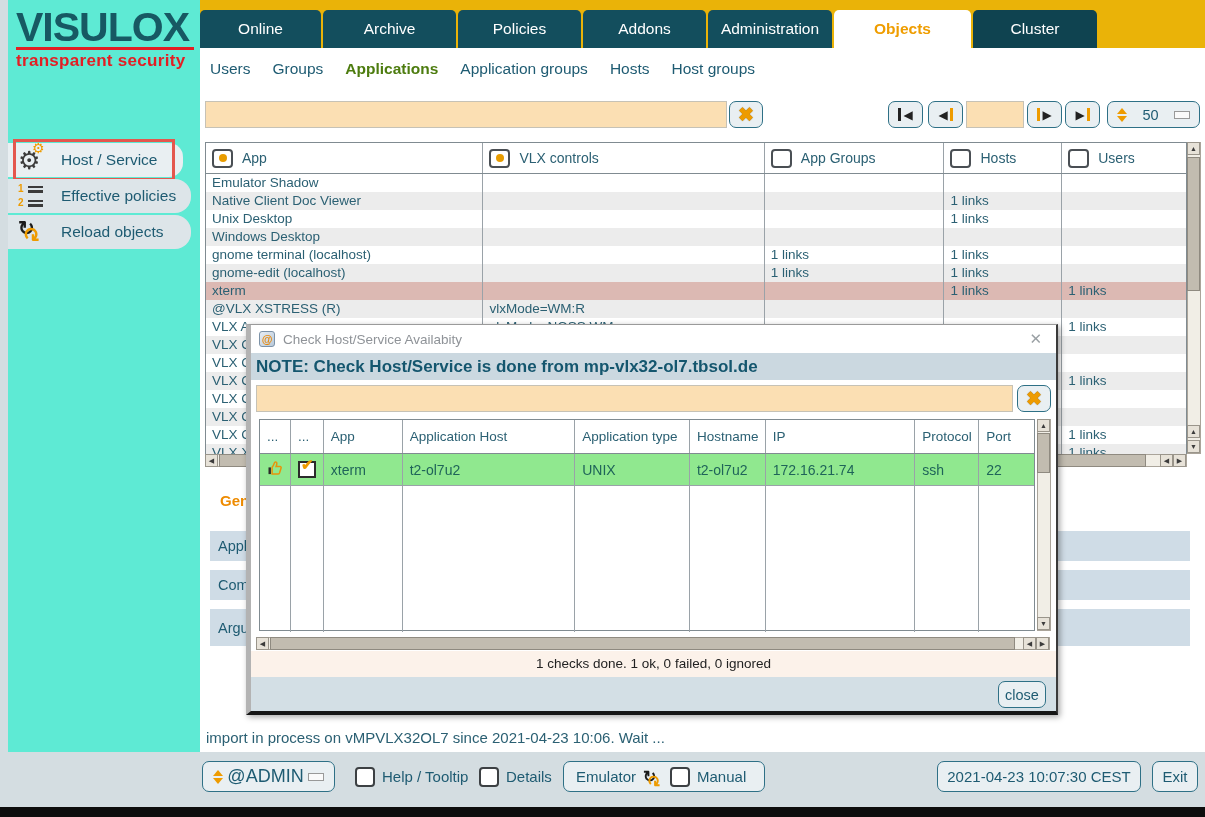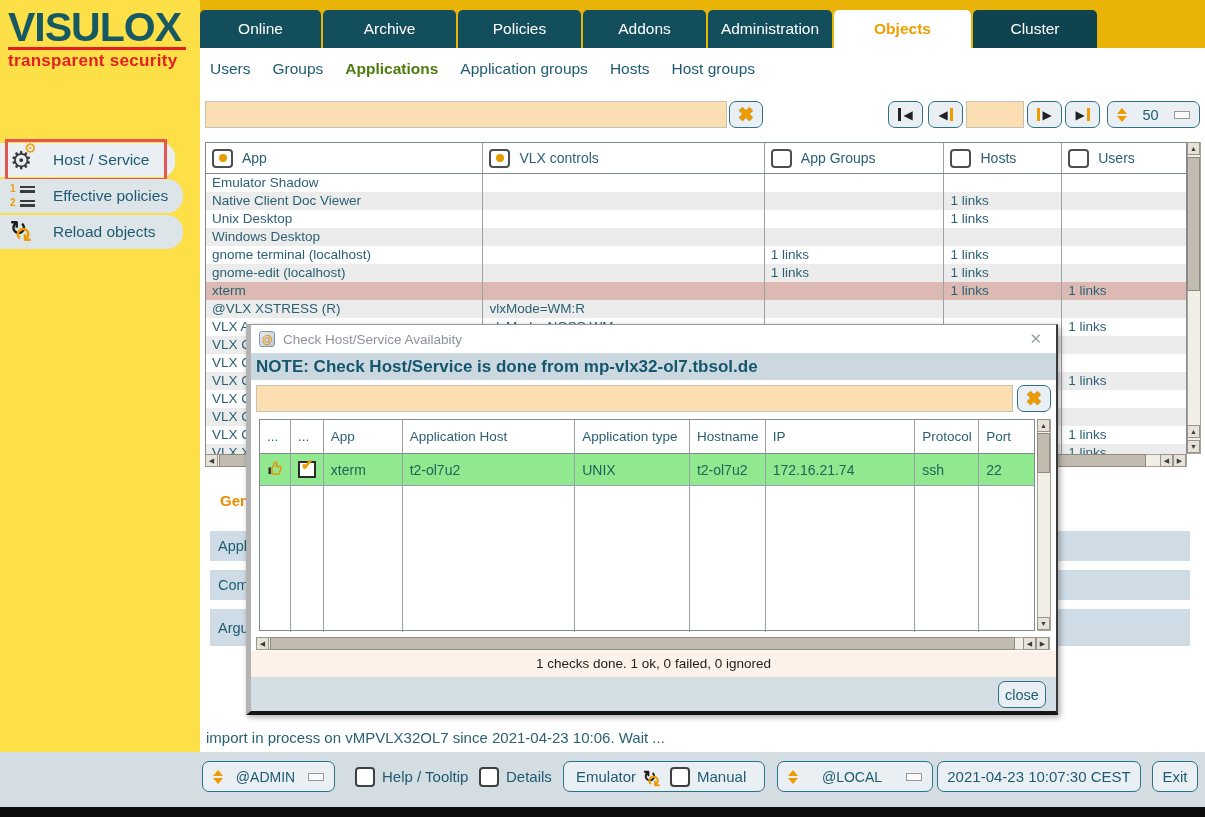--- a/index.html
+++ b/index.html
@@ -1,19 +1,19 @@
 <!DOCTYPE html>
 <html><head>
 <meta charset="utf-8">
 <style>
   html,body{margin:0;padding:0;background:#b9c2c6;font-family:"Liberation Sans",sans-serif;}
   #root{position:relative;width:1205px;height:817px;background:#d4dde1;overflow:hidden;}
 
   
-  #sidebar{position:absolute;left:0;top:0;width:200px;height:752px;background:#fde047;}
+  #sidebar{position:absolute;left:8px;top:0;width:200px;height:752px;background:#5eead4;}
   #logo{position:absolute;left:8px;top:4px;font-size:41px;font-weight:800;letter-spacing:-1px;color:#175963;}
   #logo-rule{position:absolute;left:8px;top:47px;width:178px;height:3px;background:#e31e24;}
   #tagline{position:absolute;left:8px;top:51px;font-size:17px;font-weight:bold;color:#e31e24;letter-spacing:.3px;}
   #side-items{position:absolute;left:0;top:143px;width:200px;}
   .side-item{position:relative;height:34px;margin-bottom:2px;width:183px;background:#dde5e9;
     border-radius:0 16px 16px 0;display:flex;align-items:center;gap:13px;padding-left:10px;box-sizing:border-box;cursor:pointer;}
   .side-item.selected{background:#e9eff2;width:175px;border-radius:0 14px 14px 0;}
   .side-item.selected::after{content:"";position:absolute;left:5px;top:-4px;width:156px;height:36px;border:3px solid #e4574e;pointer-events:none;}
   .side-label{color:#1e5b72;font-size:15.5px;}
   .side-icon{position:relative;width:30px;height:30px;flex:0 0 30px;}
@@ -86,21 +86,21 @@
   
   #general-tab{position:absolute;left:20px;top:444px;color:#ee8b00;font-weight:bold;font-size:15px;}
   .fieldbar{position:absolute;left:10px;width:980px;height:30px;background:#cfdce6;color:#1e5b72;font-size:14.5px;
     display:flex;align-items:center;padding-left:8px;box-sizing:border-box;}
 
   #statusline{position:absolute;left:6px;top:681px;font-size:15px;color:#2b6073;}
 
   
   #footerbar{position:absolute;left:0;top:752px;width:1205px;height:55px;background:#d4dde1;}
   .fctl{position:absolute;top:9px;height:31px;}
-  .sel{justify-content:space-between;padding:8px 10px;font-size:14px;}
+  .sel{justify-content:space-between;padding:8px 10px;font-size:18px;}
   .cklabel{display:flex;align-items:center;gap:7px;color:#1e5b72;font-size:15px;cursor:pointer;}
   .checkbox{width:16px;height:16px;border:2px solid #3c4043;border-radius:4px;background:#fff;box-sizing:content-box;}
   #refresh-group{justify-content:flex-start;gap:7px;padding:0 12px;font-size:15px;}
   .reload-icon{position:relative;width:20px;height:20px;}
   .reload-icon .r1{font-size:16px;top:0;}
   .reload-icon .r2{font-size:16px;left:4px;top:4px;}
   #blackbar{position:absolute;left:0;top:807px;width:1205px;height:10px;background:#0d0d0d;}
 
   
   #dialog{position:absolute;left:246px;top:324px;width:812px;height:391px;background:#fff;z-index:50;box-sizing:border-box;
@@ -419,28 +419,20 @@
     </label>
     <div id="refresh-group" class="btn fctl" style="left:563px;width:202px;">
       <span>Emulator</span>
       <span class="reload-icon">
         <span class="r1">↻</span>
           <span class="r2">↻</span>
       </span>
       <span class="checkbox"></span>
       <span>Manual</span>
     </div>
-    <div class="btn fctl sel" style="left:777px;width:156px;">
-      <span class="diamonds">
-          <span class="tri-up"></span>
-          <span class="tri-down"></span>
-        </span>
-      <span>@LOCAL</span>
-      <span class="dash"></span>
-    </div>
     <div class="btn fctl" style="left:937px;width:204px;font-size:15px;">
       <span>2021-04-23 10:07:30 CEST</span>
     </div>
     <div class="btn fctl" style="left:1152px;width:46px;font-size:15px;">
       <span>Exit</span>
     </div>
   </div>
   <div id="blackbar"></div>
 
   <div id="dialog">

